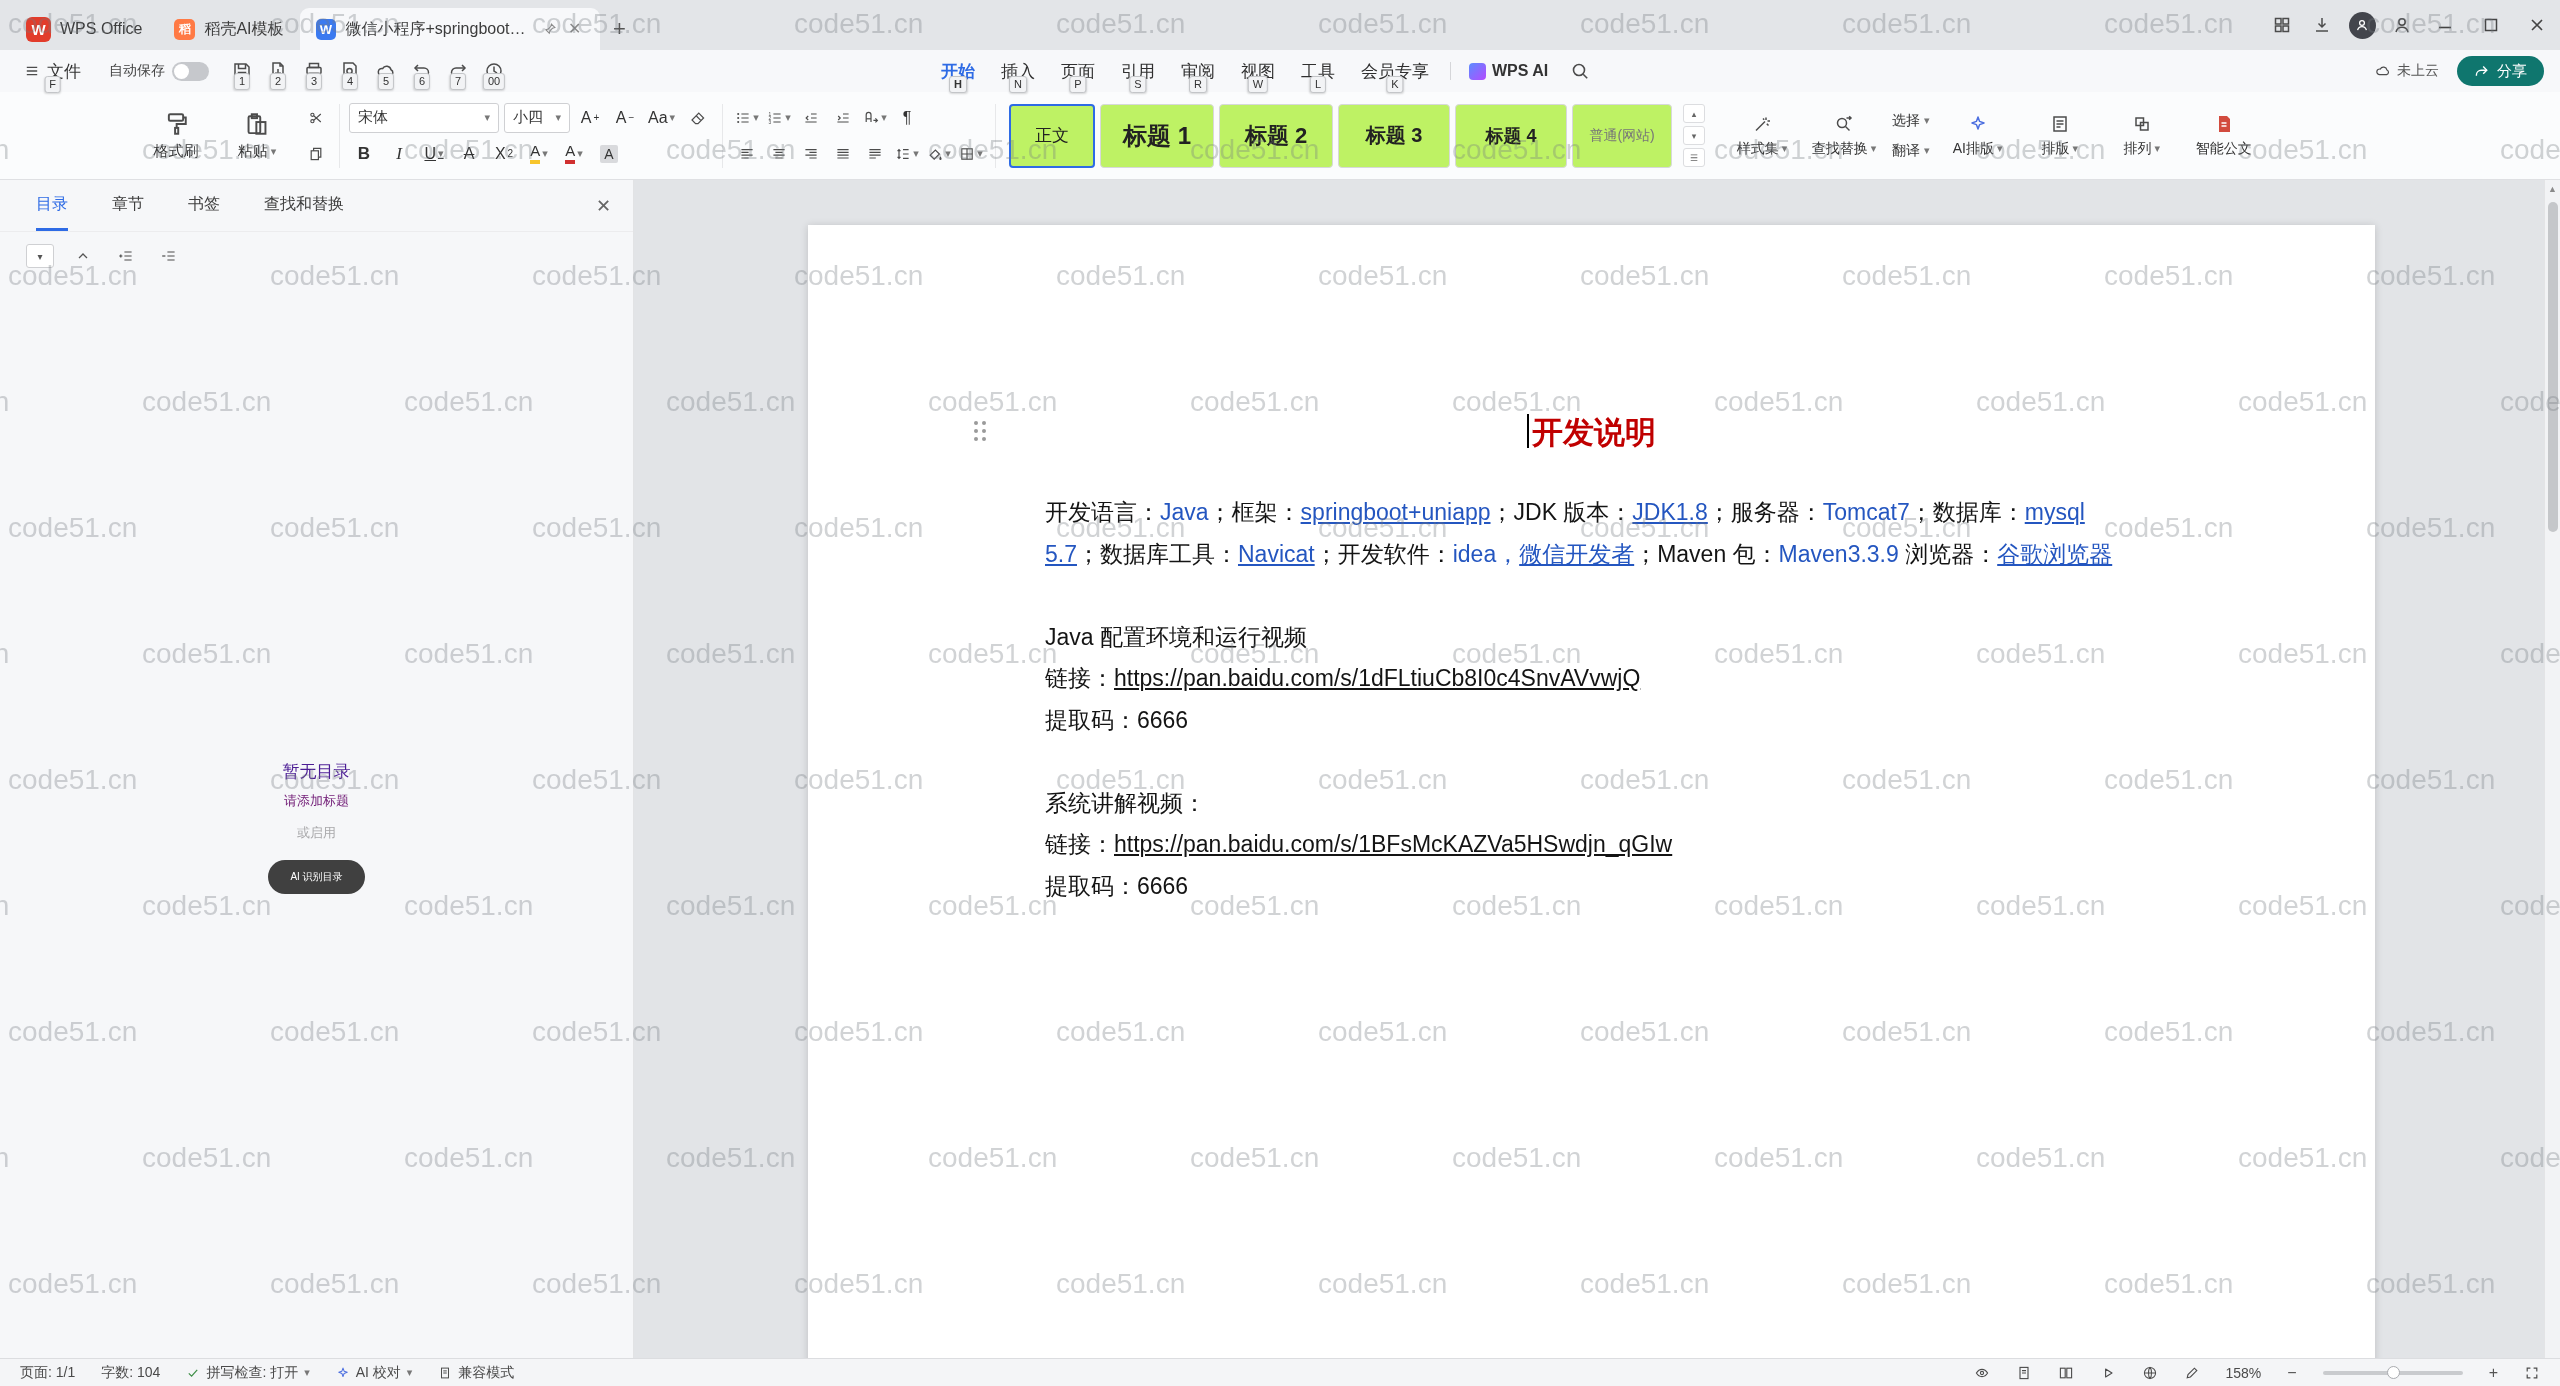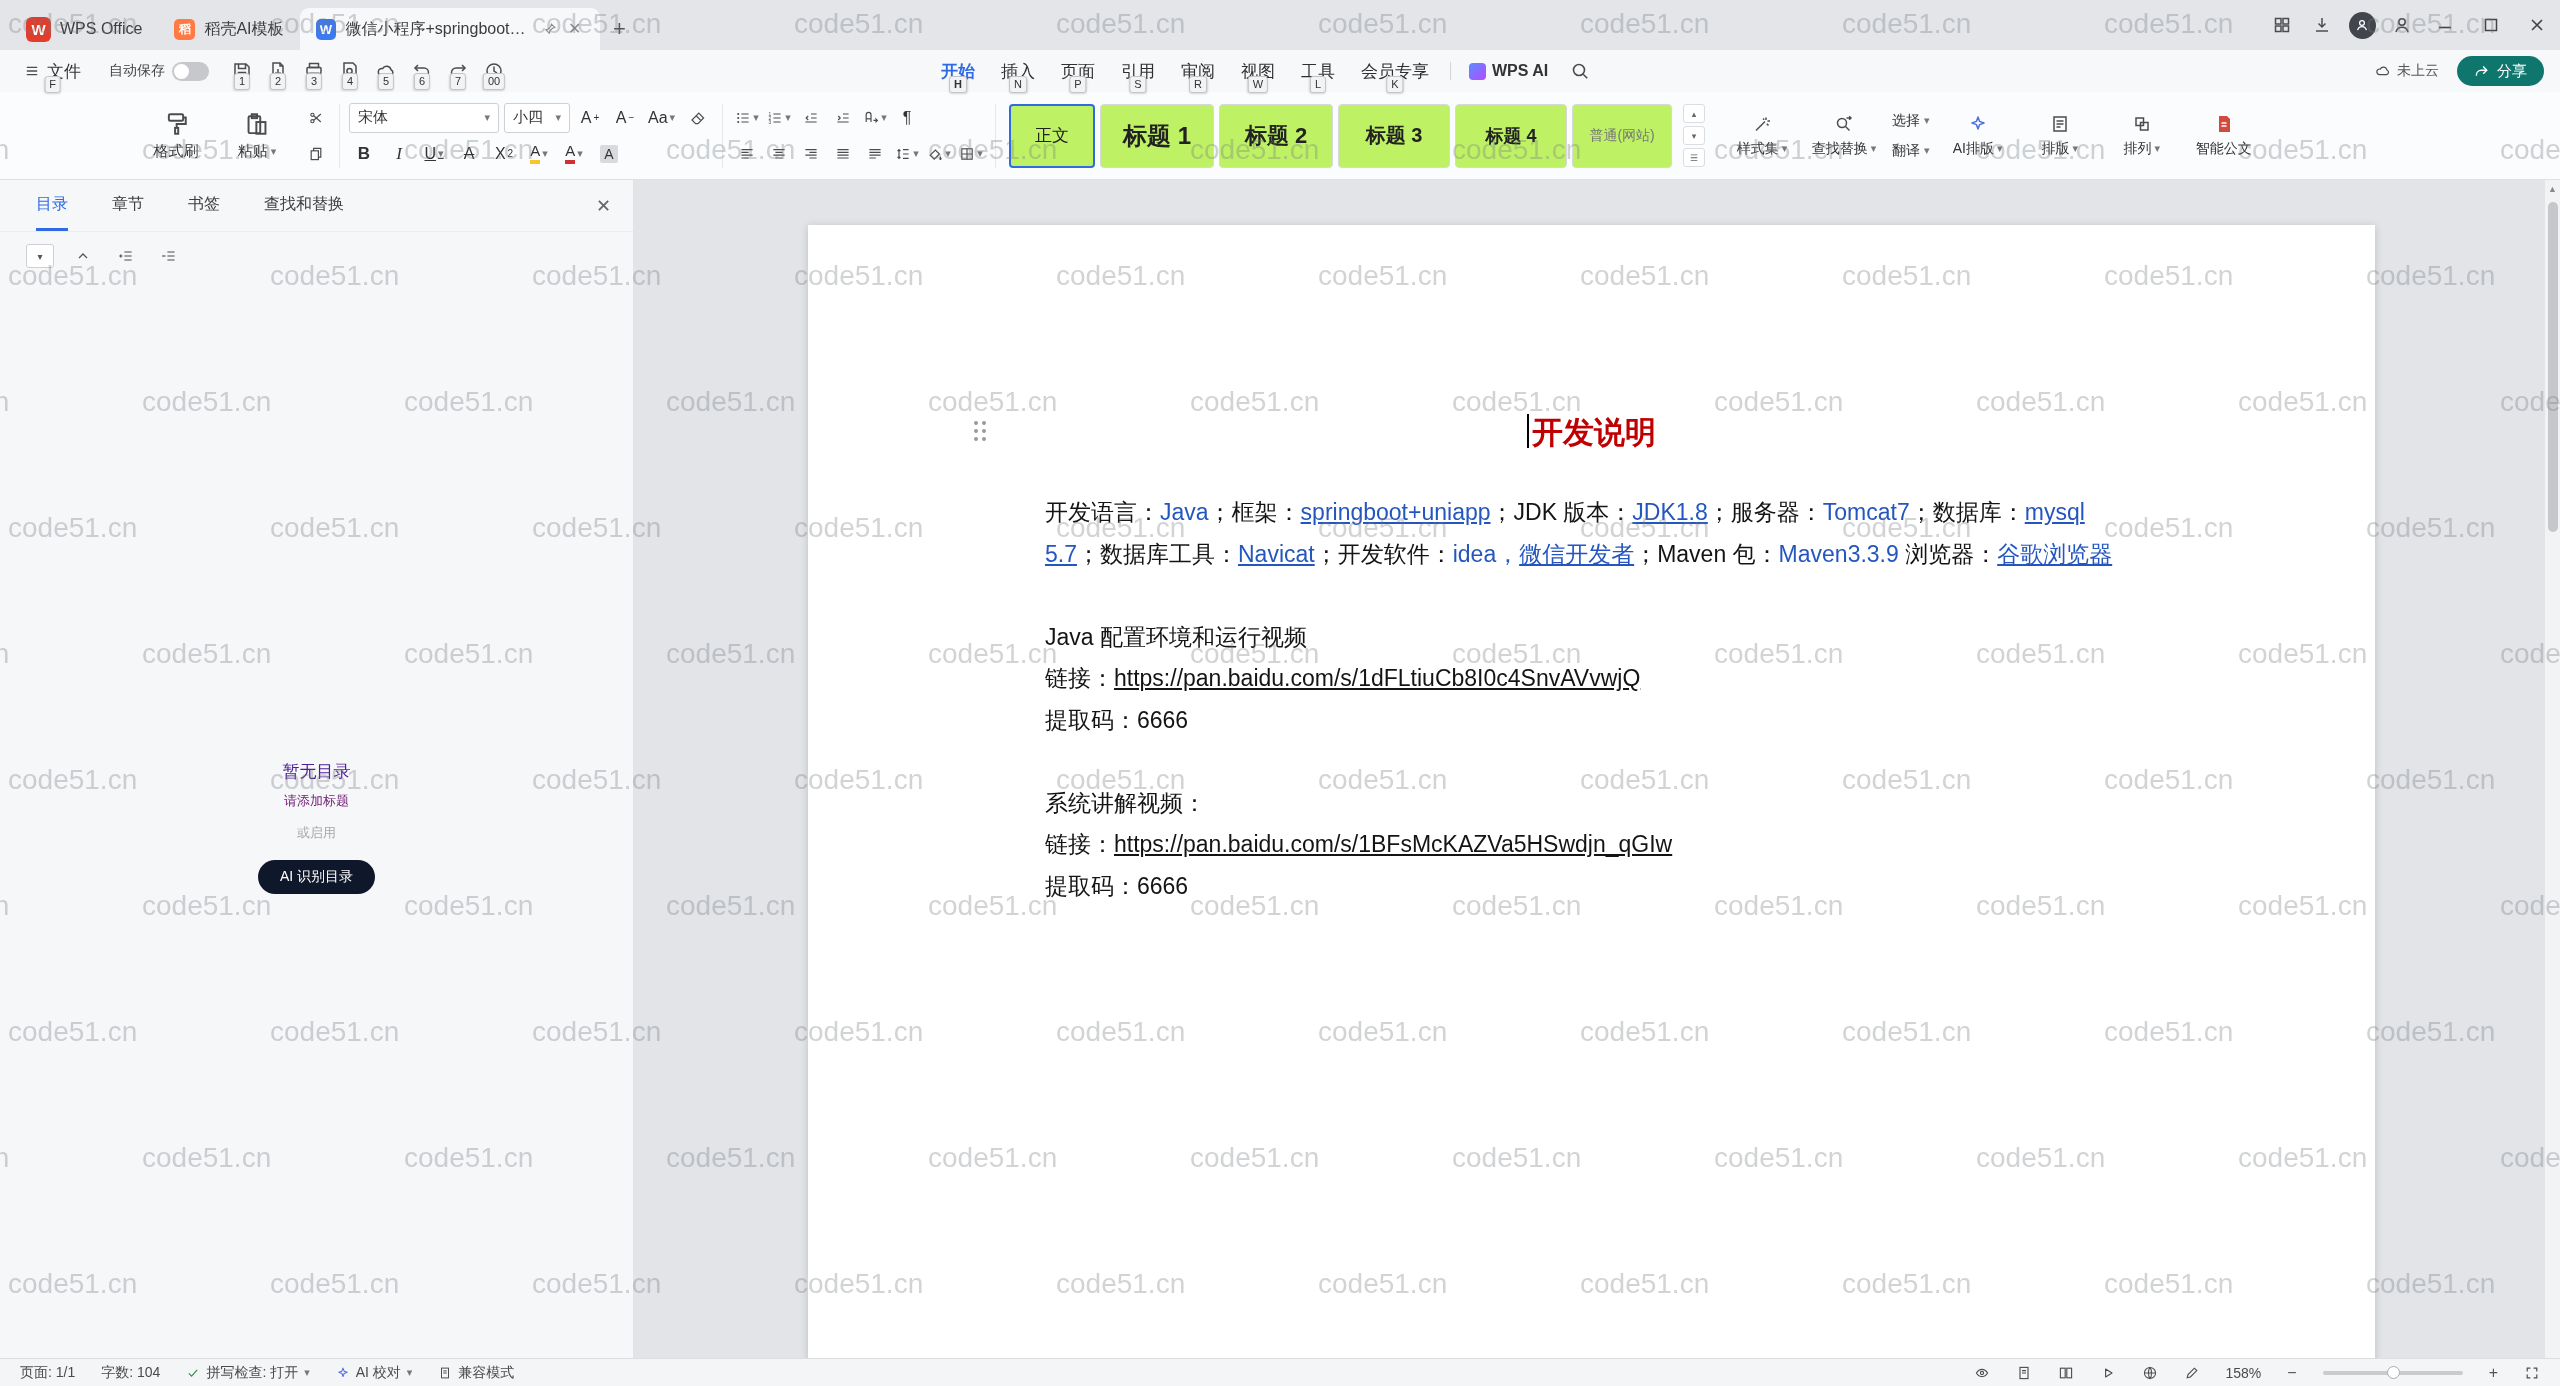--- a/index.html
+++ b/index.html
@@ -100,21 +100,21 @@
   .sb-tab { display:flex; align-items:center; border-bottom:3px solid transparent;margin-left:8px; }
   .sb-tab.active { color:#2e6be5; border-bottom-color:#2e6be5; }
   .sb-close { position:absolute; right:22px; top:0; height:100%; display:flex; align-items:center; font-size:18px; color:#666; }
   .sb-tools { height:48px; display:flex; align-items:center; gap:15px; padding:0 26px; }
   .sb-toolbtn { min-width:28px; height:24px; display:flex; align-items:center; justify-content:center; border-radius:3px; color:#555; }
   .sb-combo { border:1px solid #cfd0d3; background:#fff; font-size:10px; padding:0 6px; }
   .sb-empty { position:absolute; top:580px; left:0; width:100%; display:flex; flex-direction:column; align-items:center; }
   .se-title { font-size:17px; color:#4c1d95; }
   .se-hint { font-size:13px; color:#701a75; margin-top:9px; }
   .se-hint2 { font-size:13px; color:#a9a9ab; margin-top:14px; }
-  .ai-btn { margin-top:18px; height:34px; padding:0 22px; border-radius:17px; background:#0f172a; color:#fff; font-size:14px; display:flex; align-items:center; justify-content:center; }
+  .ai-btn { margin-top:18px; height:34px; padding:0 22px; border-radius:17px; background:#404040; color:#fff; font-size:10px; display:flex; align-items:center; justify-content:center; }
 
   
   .doc-area { position:absolute; left:634px; right:0; top:180px; bottom:28px; background:#e2e4e7; overflow:hidden; z-index:1; }
   .page { position:absolute; left:174px; top:45px; width:1567px; height:1500px; background:#fff; box-shadow:0 1px 8px rgba(0,0,0,.16); }
   .drag-handle { position:absolute; left:166px; top:196px; display:grid; grid-template-columns:repeat(2,5px); grid-auto-rows:5px; gap:3px; }
   .dh-dot { width:4px; height:4px; border-radius:50%; background:#9a9a9a; }
   .title-p { margin-top:185px; text-align:center; font-size:31px; line-height:46px; color:#c00000; font-weight:600; }
   .cursor { display:inline-block; width:2px; height:34px; background:#000; vertical-align:-5px; margin-right:3px; }
   .doc-body { margin-top:36px; padding:0 238px 0 237px; }
   .doc-p { font-size:23px; line-height:41.5px; color:#141414; }

